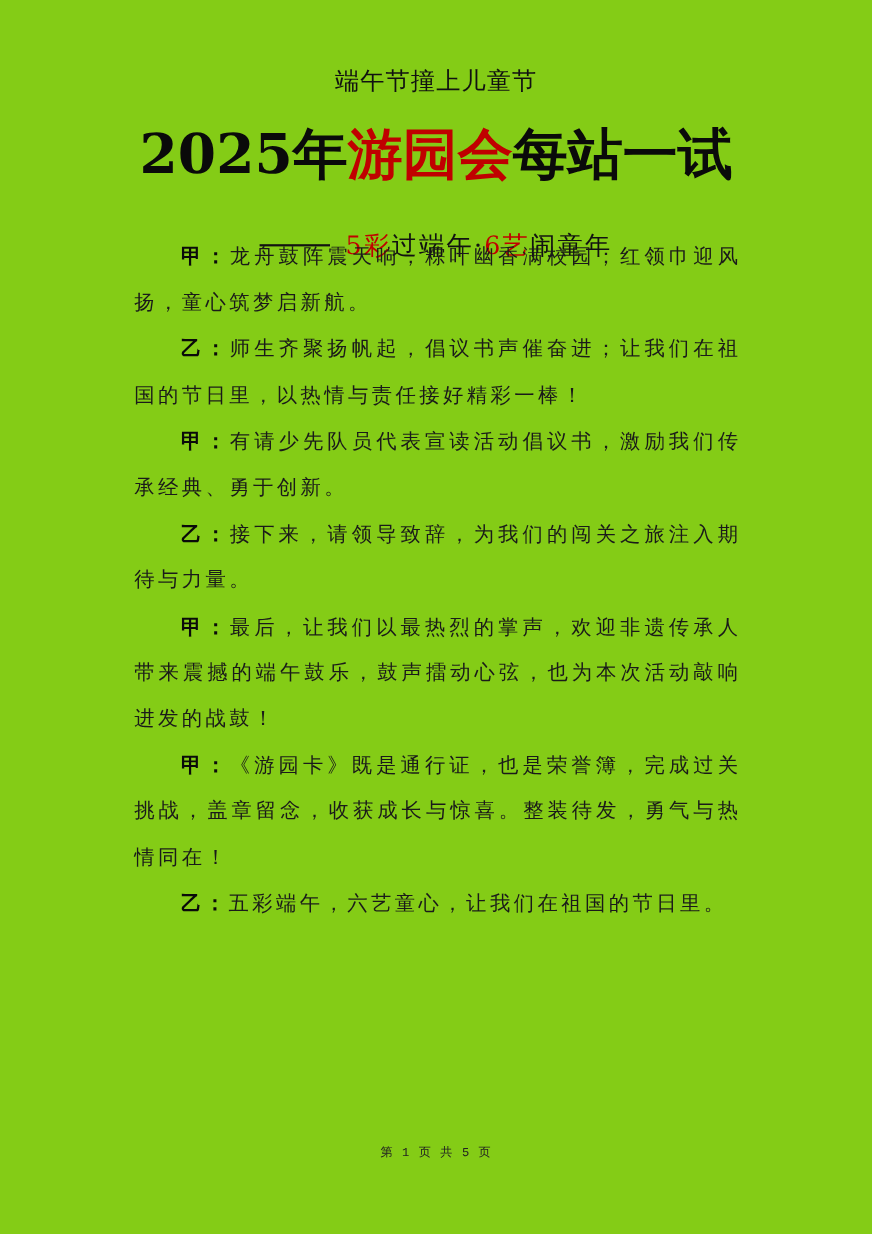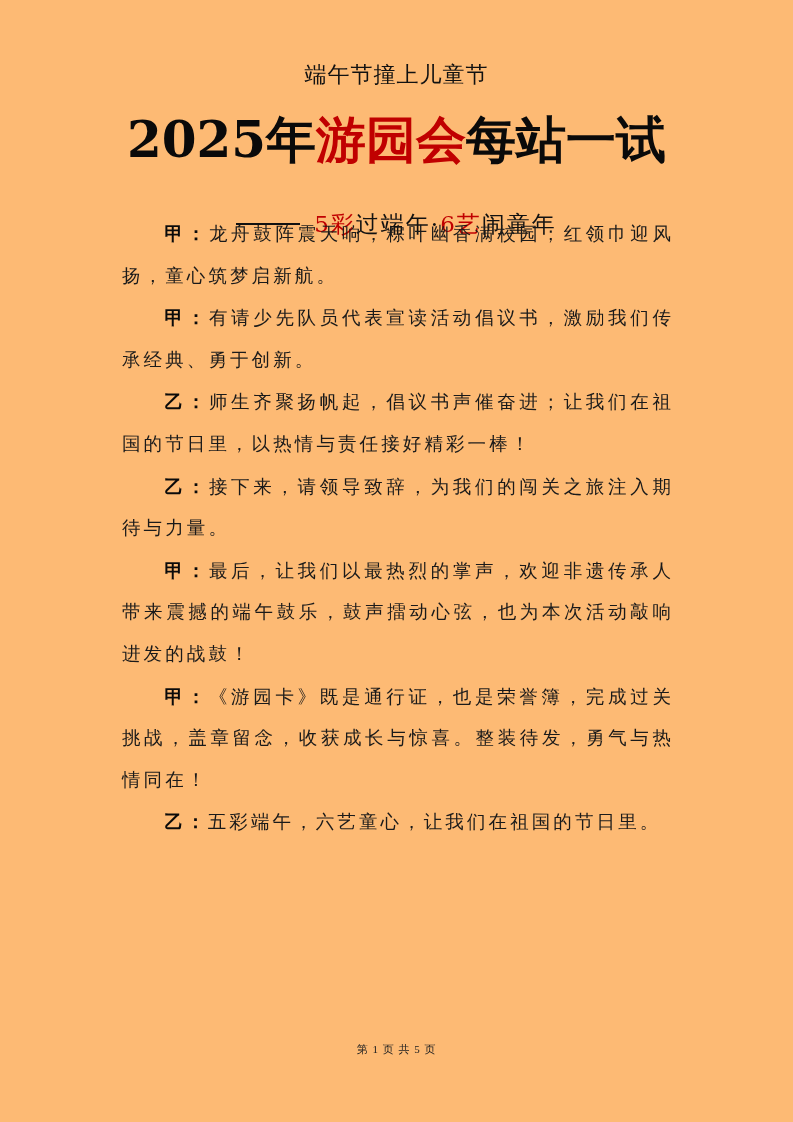--- a/index.html
+++ b/index.html
@@ -12,21 +12,21 @@
       height: 1122px;
       position: relative;
       overflow: hidden;
       color: #111111;
     }
     .page {
       position: absolute;
       left: 0; top: 0;
       width: 793px;
       height: 1122px;
-      background: #fdba74;
+      background: #84cc16;
     }
     .top-title {
       position: absolute;
       left: 0; right: 0;
       top: 60px;
       text-align: center;
       font-family: "DejaVu Serif", "Liberation Serif", serif;
       font-size: 22px;
       line-height: 30px;
       color: #111;
@@ -88,21 +88,21 @@
     }
     .speaker {
       font-weight: bold;
       color: #0a0a0a;
     }
     .footer {
       position: absolute;
       left: 0; right: 0;
       top: 1041px;
       text-align: center;
-      font-family: Liberation Serif, serif;
+      font-family: Liberation Mono, monospace;
       font-size: 11px;
       line-height: 16px;
       color: #222;
       letter-spacing: 1px;
     }
   </style>
 </head>
 <body>
 
 <div class="page">
@@ -112,22 +112,22 @@
   <div class="main-title">
     <span>2025年</span><span class="red">游园会</span><span>每站一试</span>
   </div>
 
   <div class="subtitle">
     <span class="dash"></span><span class="red">5</span><span class="red">彩</span><span>过端午·</span><span class="red">6</span><span class="red">艺</span><span>闹童年</span>
   </div>
 
   <div class="body">
     <p class="para"><span class="speaker">甲：</span><span>龙舟鼓阵震天响，粽叶幽香满校园；红领巾迎风扬，童心筑梦启新航。</span></p>
+    <p class="para"><span class="speaker">乙：</span><span>师生齐聚扬帆起，倡议书声催奋进；让我们在祖国的节日里，以热情与责任接好精彩一棒！</span></p>
     <p class="para"><span class="speaker">甲：</span><span>有请少先队员代表宣读活动倡议书，激励我们传承经典、勇于创新。</span></p>
-    <p class="para"><span class="speaker">乙：</span><span>师生齐聚扬帆起，倡议书声催奋进；让我们在祖国的节日里，以热情与责任接好精彩一棒！</span></p>
     <p class="para"><span class="speaker">乙：</span><span>接下来，请领导致辞，为我们的闯关之旅注入期待与力量。</span></p>
     <p class="para"><span class="speaker">甲：</span><span>最后，让我们以最热烈的掌声，欢迎非遗传承人带来震撼的端午鼓乐，鼓声擂动心弦，也为本次活动敲响进发的战鼓！</span></p>
     <p class="para"><span class="speaker">甲：</span><span>《游园卡》既是通行证，也是荣誉簿，完成过关挑战，盖章留念，收获成长与惊喜。整装待发，勇气与热情同在！</span></p>
     <p class="para"><span class="speaker">乙：</span><span>五彩端午，六艺童心，让我们在祖国的节日里。</span></p>
   </div>
 
   <div class="footer">第 1 页 共 5 页</div>
 
 </div>
 

